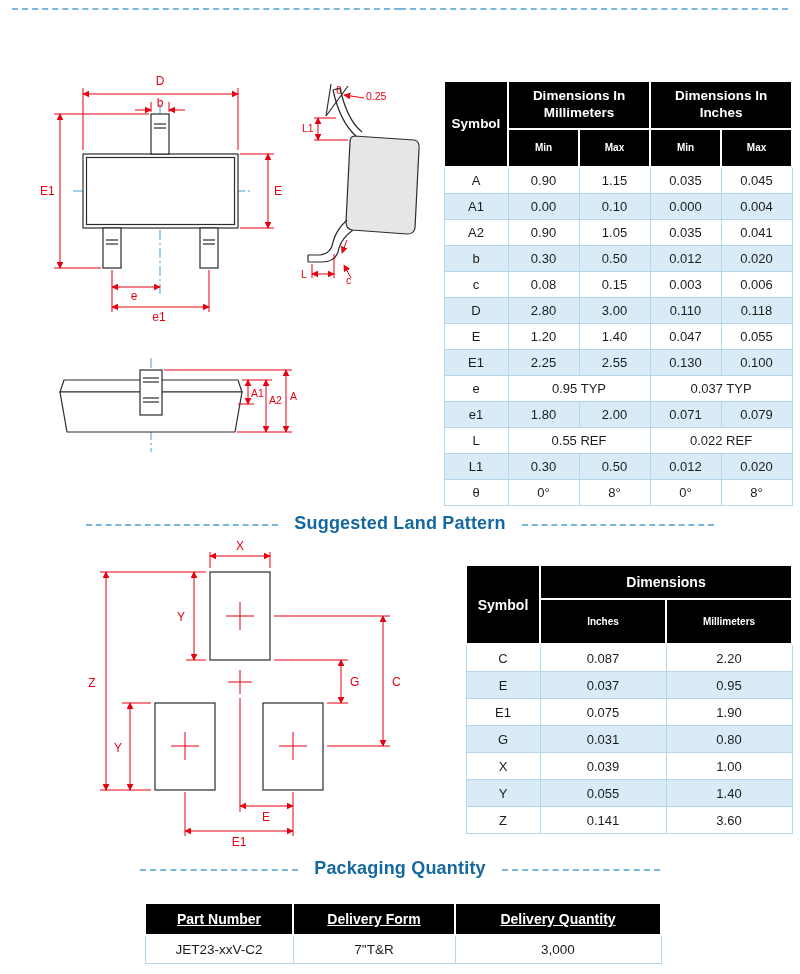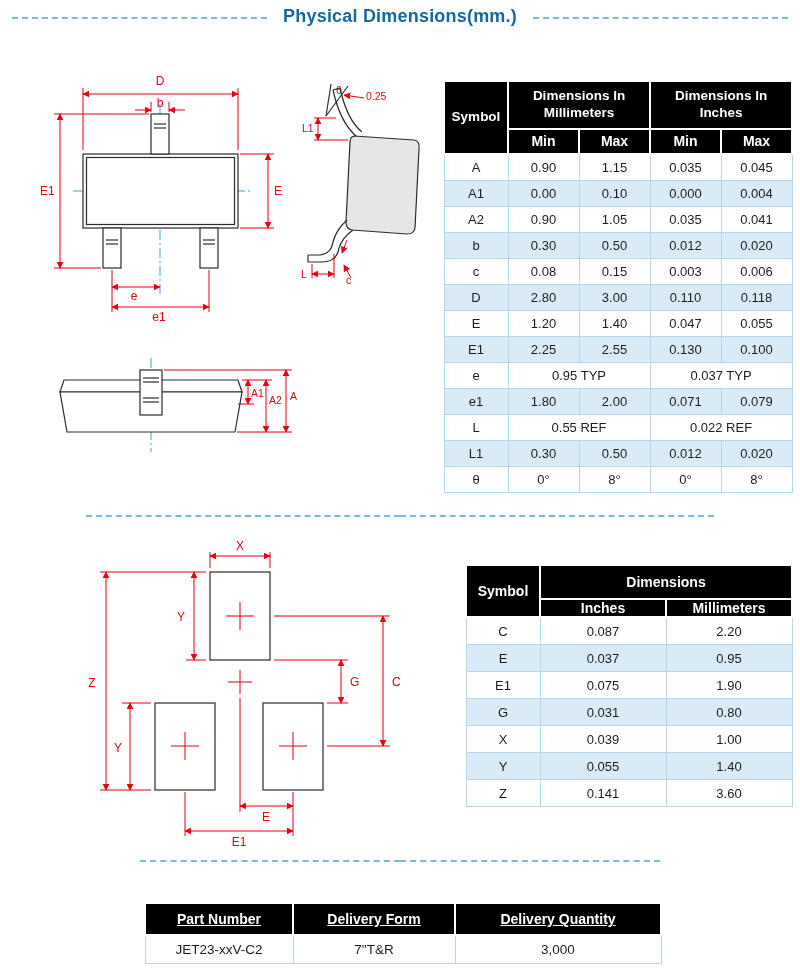--- a/index.html
+++ b/index.html
@@ -26,26 +26,26 @@
     text-align:center;vertical-align:middle;
   }
   .tbl td{
     border:1px solid #b5d7ec;text-align:center;vertical-align:middle;
     color:#1c1c1c;background:#ffffff;
   }
   .tbl tbody tr:nth-child(even) td{background:#d8ebf7;}
 
   #dim-table{left:443px;top:80px;width:348px;}
   #dim-table th{font-size:13.5px;padding:6px 2px;line-height:1.25;}
-  #dim-table th.sub{font-size:14px;padding:3px 2px;margin-top:35px;}
+  #dim-table th.sub{font-size:10px;padding:12px 2px;margin-top:35px;}
   #dim-table td{font-size:13px;padding:5px 2px;}
 
   #land-table{left:465px;top:564px;width:326px;}
   #land-table th{font-size:14px;padding:8px 2px;}
-  #land-table th.sub{font-size:14px;padding:0 2px;}
+  #land-table th.sub{font-size:10px;padding:16px 2px;}
   #land-table td{font-size:13px;padding:5.5px 2px;}
 
   #pkg-table{left:144px;top:902px;width:516px;}
   #pkg-table th{font-size:14px;padding:7px 4px;text-decoration:underline;}
   #pkg-table td{font-size:13.5px;padding:6px 20px;}
 
   
   .drawing{position:absolute;}
   #top-view{left:38px;top:66px;}
   #side-view{left:300px;top:82px;}
@@ -58,31 +58,32 @@
   .red{stroke:#e60012;stroke-width:1;fill:none;}
   .cl{stroke:#3f9fd8;stroke-width:1;fill:none;stroke-dasharray:10 3 2 3;}
   .rl{fill:#e60012;font-size:12px;font-family:"Liberation Sans",sans-serif;}
   .rl-s{fill:#e60012;font-size:10.5px;font-family:"Liberation Sans",sans-serif;}
 </style>
 </head>
 <body>
 
 <div class="section-title" id="title-physical">
   <span class="rule"></span>
-  <span class="label">Physical Dimensions(mm.)</span>
   <span class="rule"></span>
 </div>
 
 <div class="section-title" id="title-land">
   <span class="rule"></span>
+  <span class="label">Suggested Land Pattern</span>
   <span class="rule"></span>
 </div>
 
 <div class="section-title" id="title-packaging">
   <span class="rule"></span>
+  <span class="label">Packaging Quantity</span>
   <span class="rule"></span>
 </div>
 
 <div class="drawing" id="top-view">
 <svg width="255" height="260" viewBox="0 0 255 260">
   <defs>
     <marker id="ar1" viewBox="0 0 10 10" refX="9" refY="5" markerWidth="7" markerHeight="7" orient="auto-start-reverse">
       <path d="M0,0 L10,5 L0,10 z" fill="#e60012"></path>
     </marker>
   </defs>

